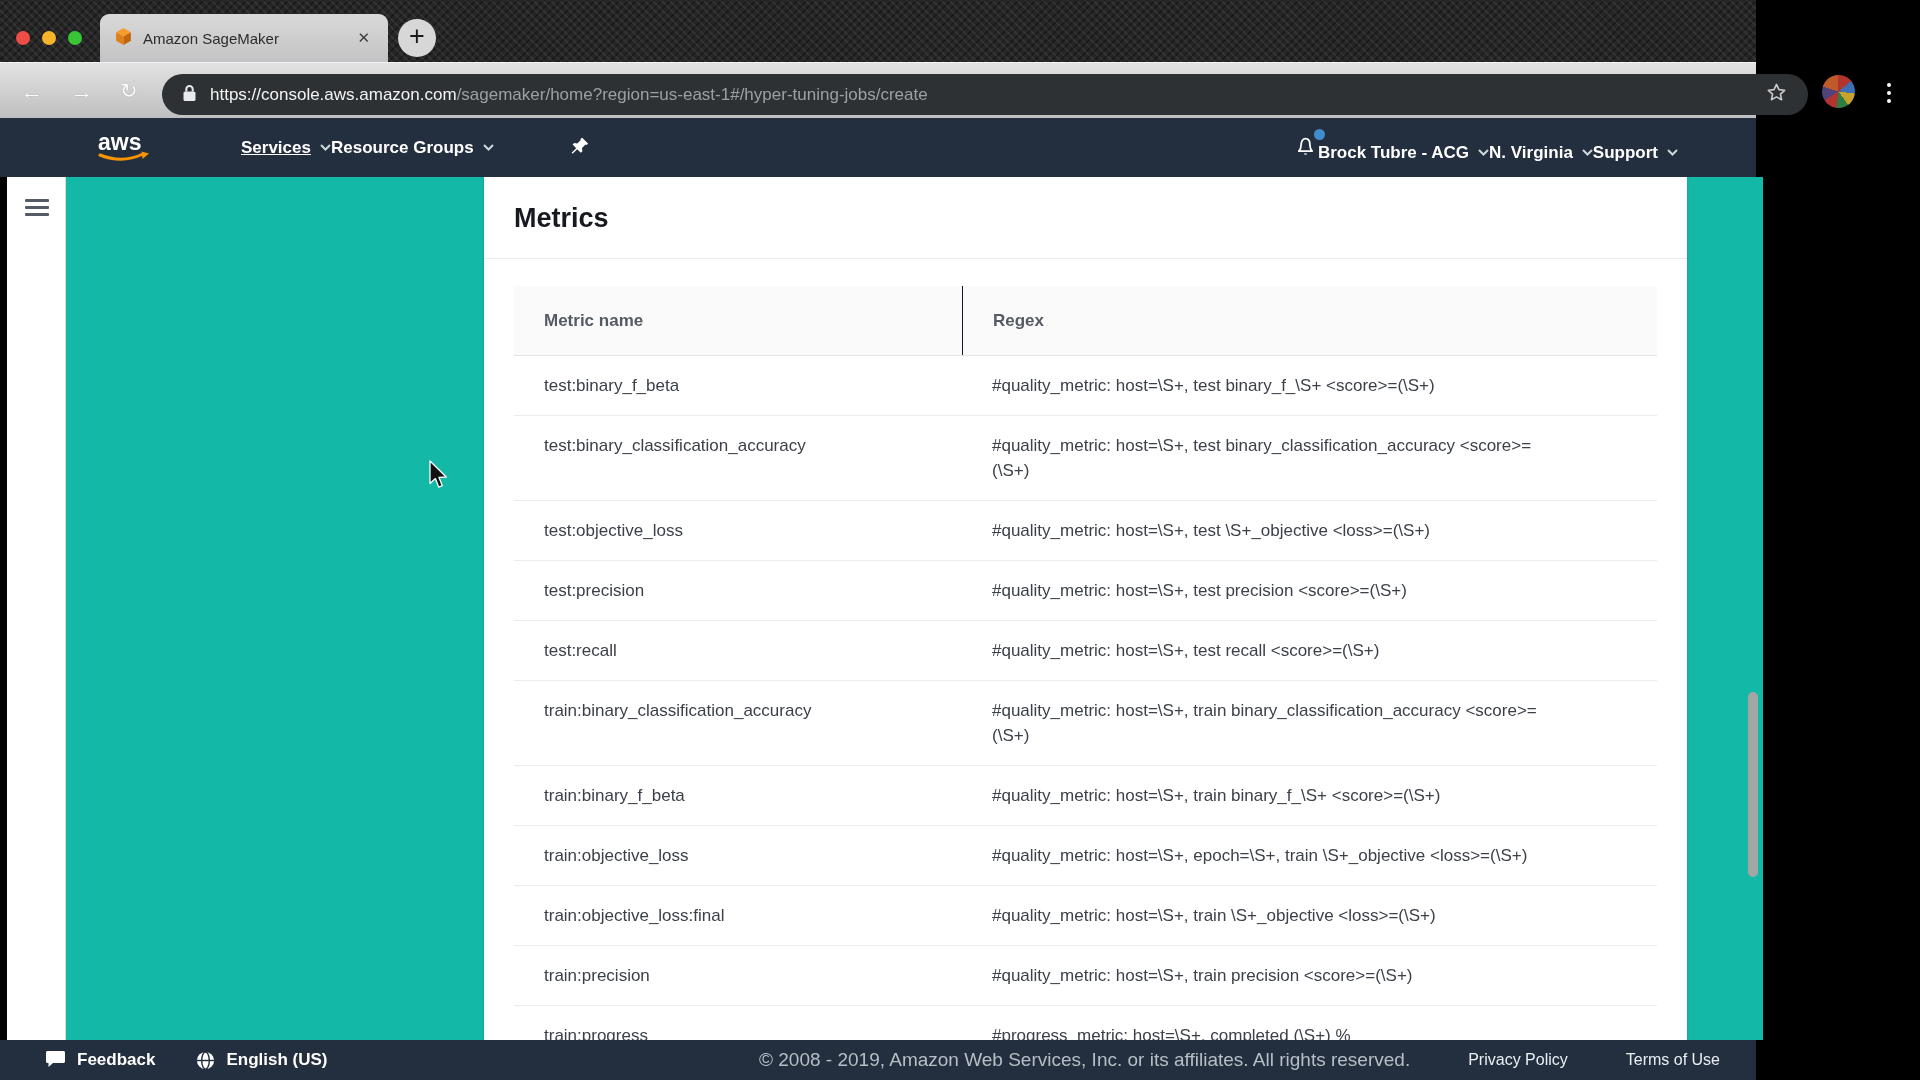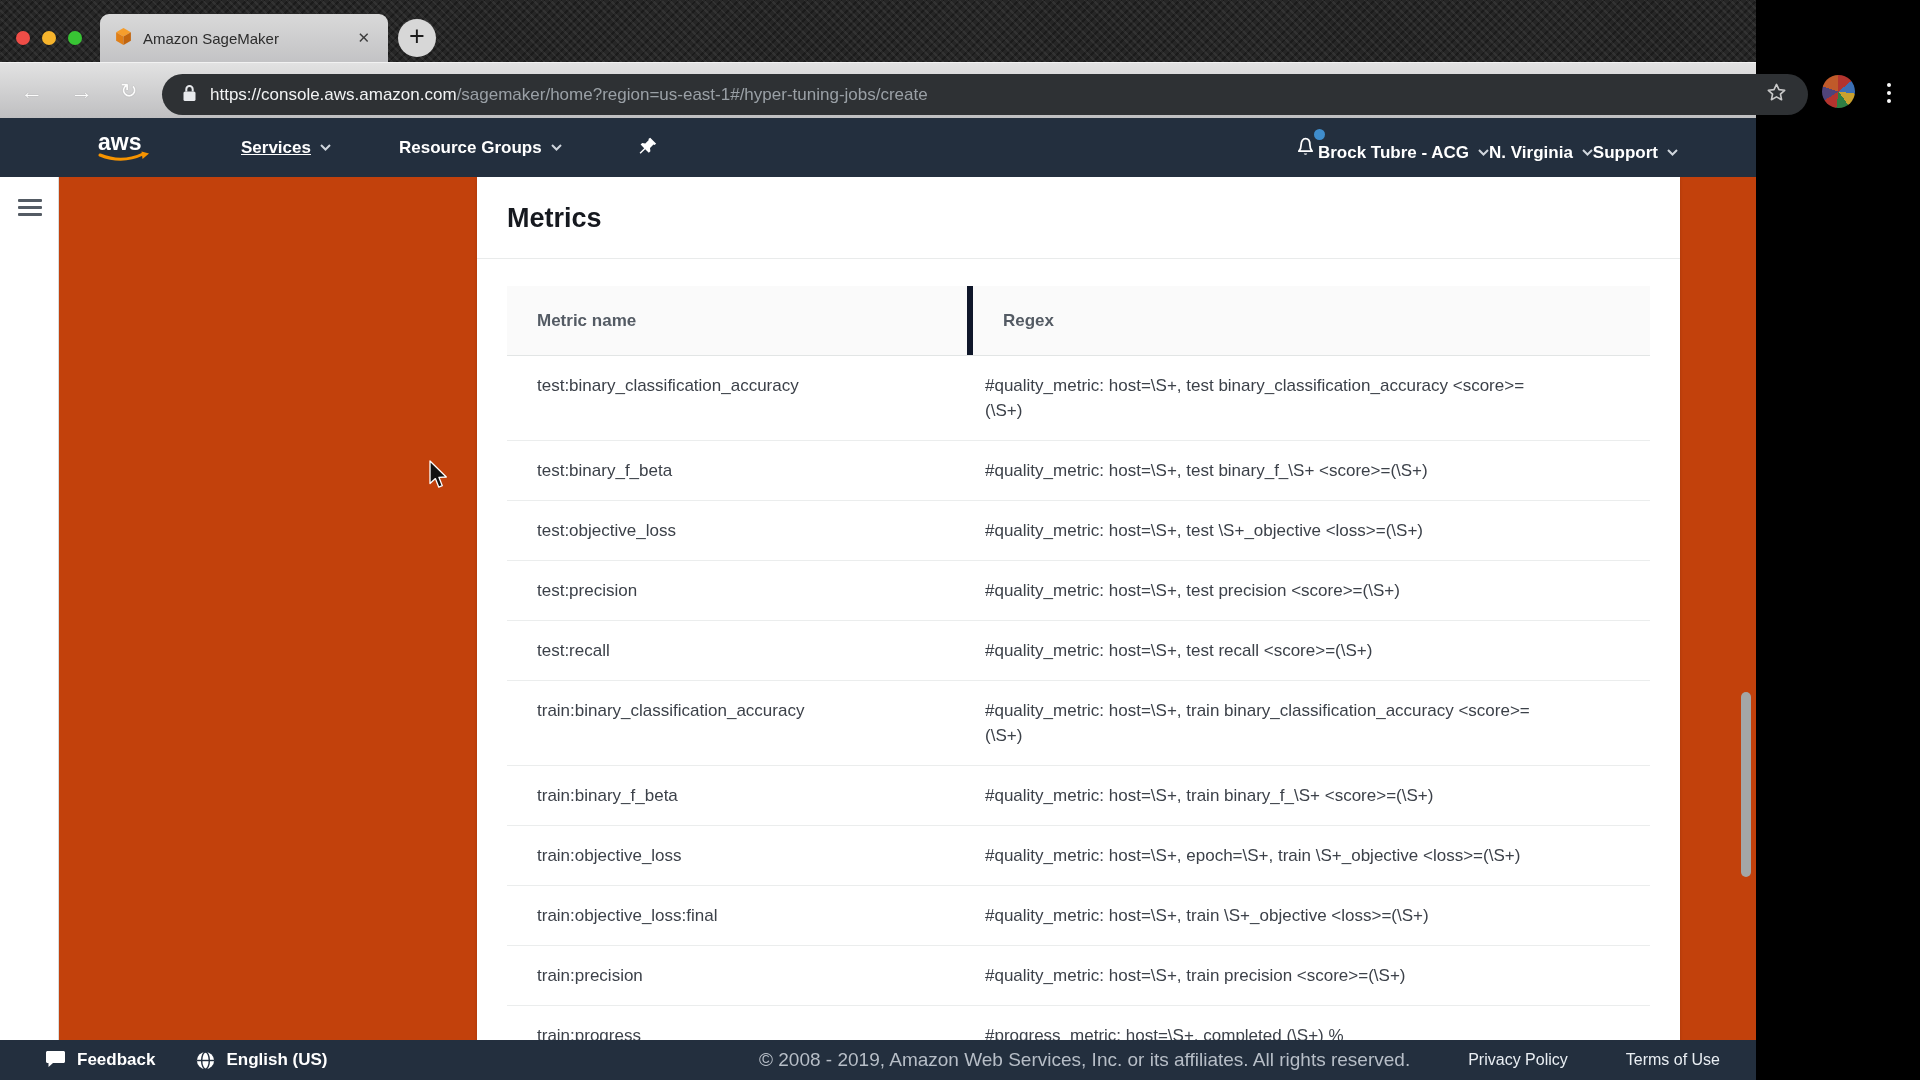--- a/index.html
+++ b/index.html
@@ -56,42 +56,42 @@
   .menu-dots { position:absolute; top:20px; left:1887px; display:flex; flex-direction:column; gap:4px; }
   .menu-dots i { width:4px; height:4px; border-radius:50%; background:#fafafa; }
 
   
   .aws-nav {
     position:absolute; top:118px; left:0; width:100%; height:59px; background:#232f3e;
     display:flex; align-items:center; color:#fff;
   }
   .aws-logo { margin-left:97px; }
   .nav-item { display:flex; align-items:center; gap:9px; font-size:17px; font-weight:bold; color:#fff; }
-  .nav-item.svc { margin-left:86px;text-decoration:underline; } .nav-item.rg { margin-left:68px; }
+  .nav-item.svc { margin-left:86px;text-decoration:underline; } .nav-item.rg { }
   .pin { margin-left:76px; }
   .nav-right { margin-left:auto; margin-right:78px; display:flex; align-items:flex-end; }
   .bell-wrap { position:relative; }
   .bell-dot { position:absolute; top:-4px; right:-7px; width:11px; height:11px; border-radius:50%; background:#3f8dcc; }
   .chev { display:inline-block; }
 
   
-  .content { position:absolute; top:177px; left:0; width:100%; height:863px; background:#c2410c; overflow:hidden; }
+  .content { position:absolute; top:177px; left:7px; width:100%; height:863px; background:#14b8a6; overflow:hidden; }
   .left-strip { position:absolute; left:0; top:0; width:59px; height:100%; background:#fff; border-right:1px solid #d9dddd; }
   .hamburger { position:absolute; left:18px; top:22px; display:flex; flex-direction:column; gap:4px; }
   .hamburger i { width:24px; height:3px; background:#545b64; border-radius:1px; }
   .card {
     position:absolute; left:477px; top:0; width:1203px; height:880px; background:#fff;
     box-shadow:0 1px 3px rgba(0,0,0,.14);
   }
   .card-header { padding:26px 30px 25px; border-bottom:1px solid #e9ebeb; }
   .card-title { font-size:27px; line-height:30px; font-weight:bold; color:#16191f; }
   .metrics-table { margin:27px 30px 0; }
   .thead { display:grid; grid-template-columns:448px 1fr; background:#fafafa; border-bottom:1px solid #e2e5e5; }
   .thead .hcell { padding:22px 30px; font-size:17px; font-weight:bold; color:#545b64; line-height:25px; }
-  .thead .hcell + .hcell { border-left:6px solid #0f172a;margin-left:12px; }
+  .thead .hcell + .hcell { border-left:1px solid #0f172a; }
   .trow { display:grid; grid-template-columns:448px 1fr; border-bottom:1px solid #ebeded; }
   .cell { padding:17px 30px; font-size:17px; color:#3c4149; line-height:25px; }
   .cell.regex { padding-right:110px; }
 
   .scroll-thumb { position:absolute; right:5px; top:515px; width:10px; height:185px;
                   background:#a4a6a6; border-radius:5px; }
 
   
   .footer {
     position:absolute; bottom:0; left:0; width:100%; height:40px; background:#232f3e;
@@ -224,27 +224,27 @@
         <div class="card-title">Metrics</div>
       </div>
       <div class="metrics-table">
         <div class="thead">
           <div class="hcell">Metric name</div>
           <div class="hcell">Regex</div>
         </div>
         <div class="tbody">
 
             <div class="trow">
+              <div class="cell">test:binary_f_beta</div>
+              <div class="cell regex">#quality_metric: host=\S+, test binary_f_\S+ &lt;score&gt;=(\S+)</div>
+            </div>
+
+            <div class="trow">
               <div class="cell">test:binary_classification_accuracy</div>
               <div class="cell regex">#quality_metric: host=\S+, test binary_classification_accuracy &lt;score&gt;=(\S+)</div>
-            </div>
-
-            <div class="trow">
-              <div class="cell">test:binary_f_beta</div>
-              <div class="cell regex">#quality_metric: host=\S+, test binary_f_\S+ &lt;score&gt;=(\S+)</div>
             </div>
 
             <div class="trow">
               <div class="cell">test:objective_loss</div>
               <div class="cell regex">#quality_metric: host=\S+, test \S+_objective &lt;loss&gt;=(\S+)</div>
             </div>
 
             <div class="trow">
               <div class="cell">test:precision</div>
               <div class="cell regex">#quality_metric: host=\S+, test precision &lt;score&gt;=(\S+)</div>

